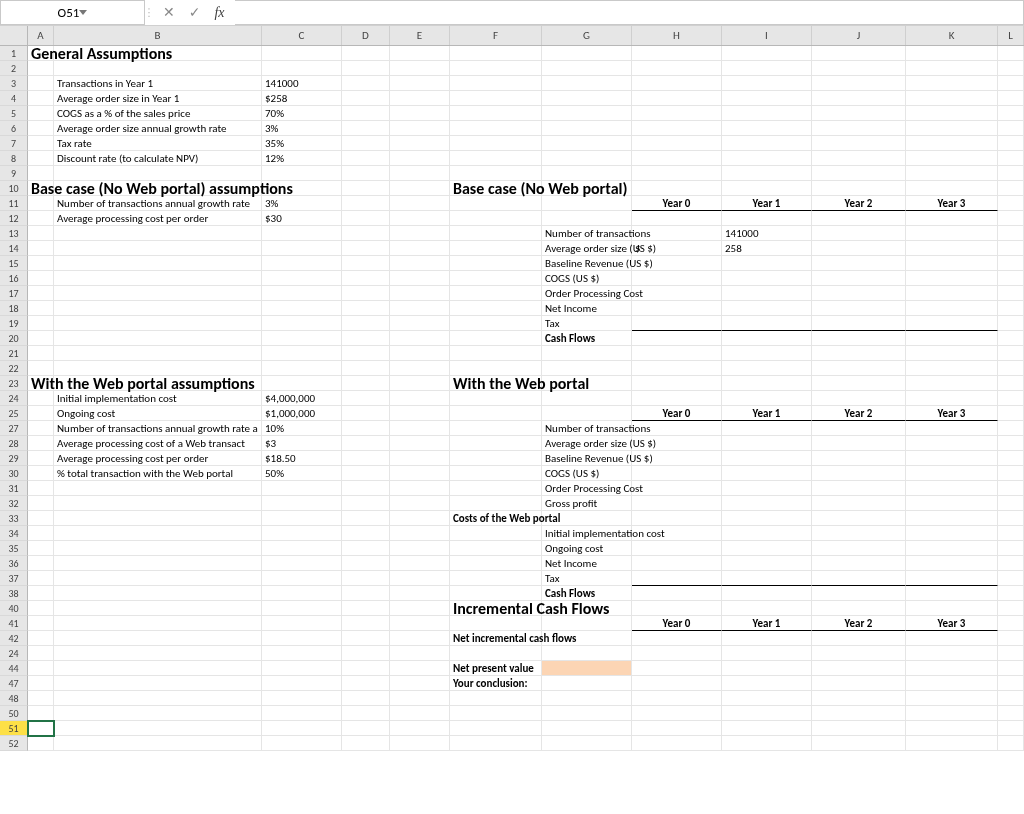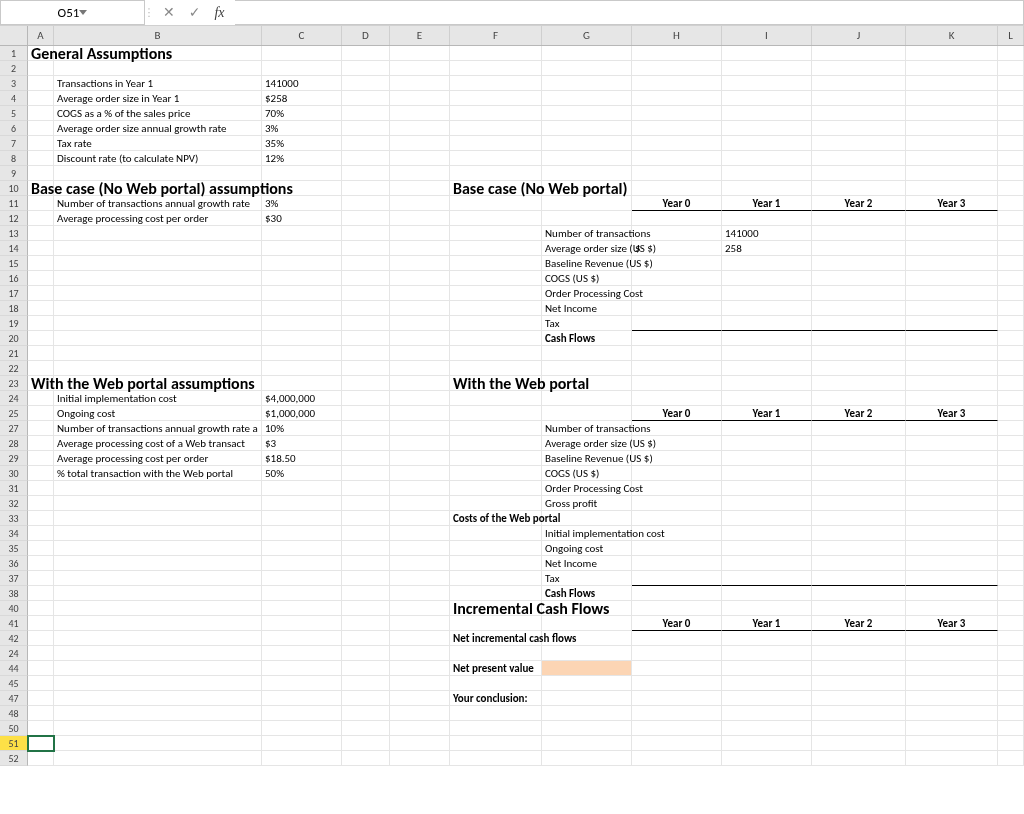--- a/index.html
+++ b/index.html
@@ -962,35 +962,20 @@
             <span class="txt bold-sm">Net present value</span>
           </div>
           <div class="cell cG npv-highlight"></div>
           <div class="cell cH"></div>
           <div class="cell cI"></div>
           <div class="cell cJ"></div>
           <div class="cell cK"></div>
           <div class="cell cL"></div>
         </div>
         <div class="row">
-          <div class="row-head">45</div>
-          <div class="cell cA"></div>
-          <div class="cell cB"></div>
-          <div class="cell cC"></div>
-          <div class="cell cD"></div>
-          <div class="cell cE"></div>
-          <div class="cell cF"></div>
-          <div class="cell cG"></div>
-          <div class="cell cH"></div>
-          <div class="cell cI"></div>
-          <div class="cell cJ"></div>
-          <div class="cell cK"></div>
-          <div class="cell cL"></div>
-        </div>
-        <div class="row">
           <div class="row-head">47</div>
           <div class="cell cA"></div>
           <div class="cell cB"></div>
           <div class="cell cC"></div>
           <div class="cell cD"></div>
           <div class="cell cE"></div>
           <div class="cell cF">
             <span class="txt bold-sm">Your conclusion:</span>
           </div>
           <div class="cell cG"></div>

